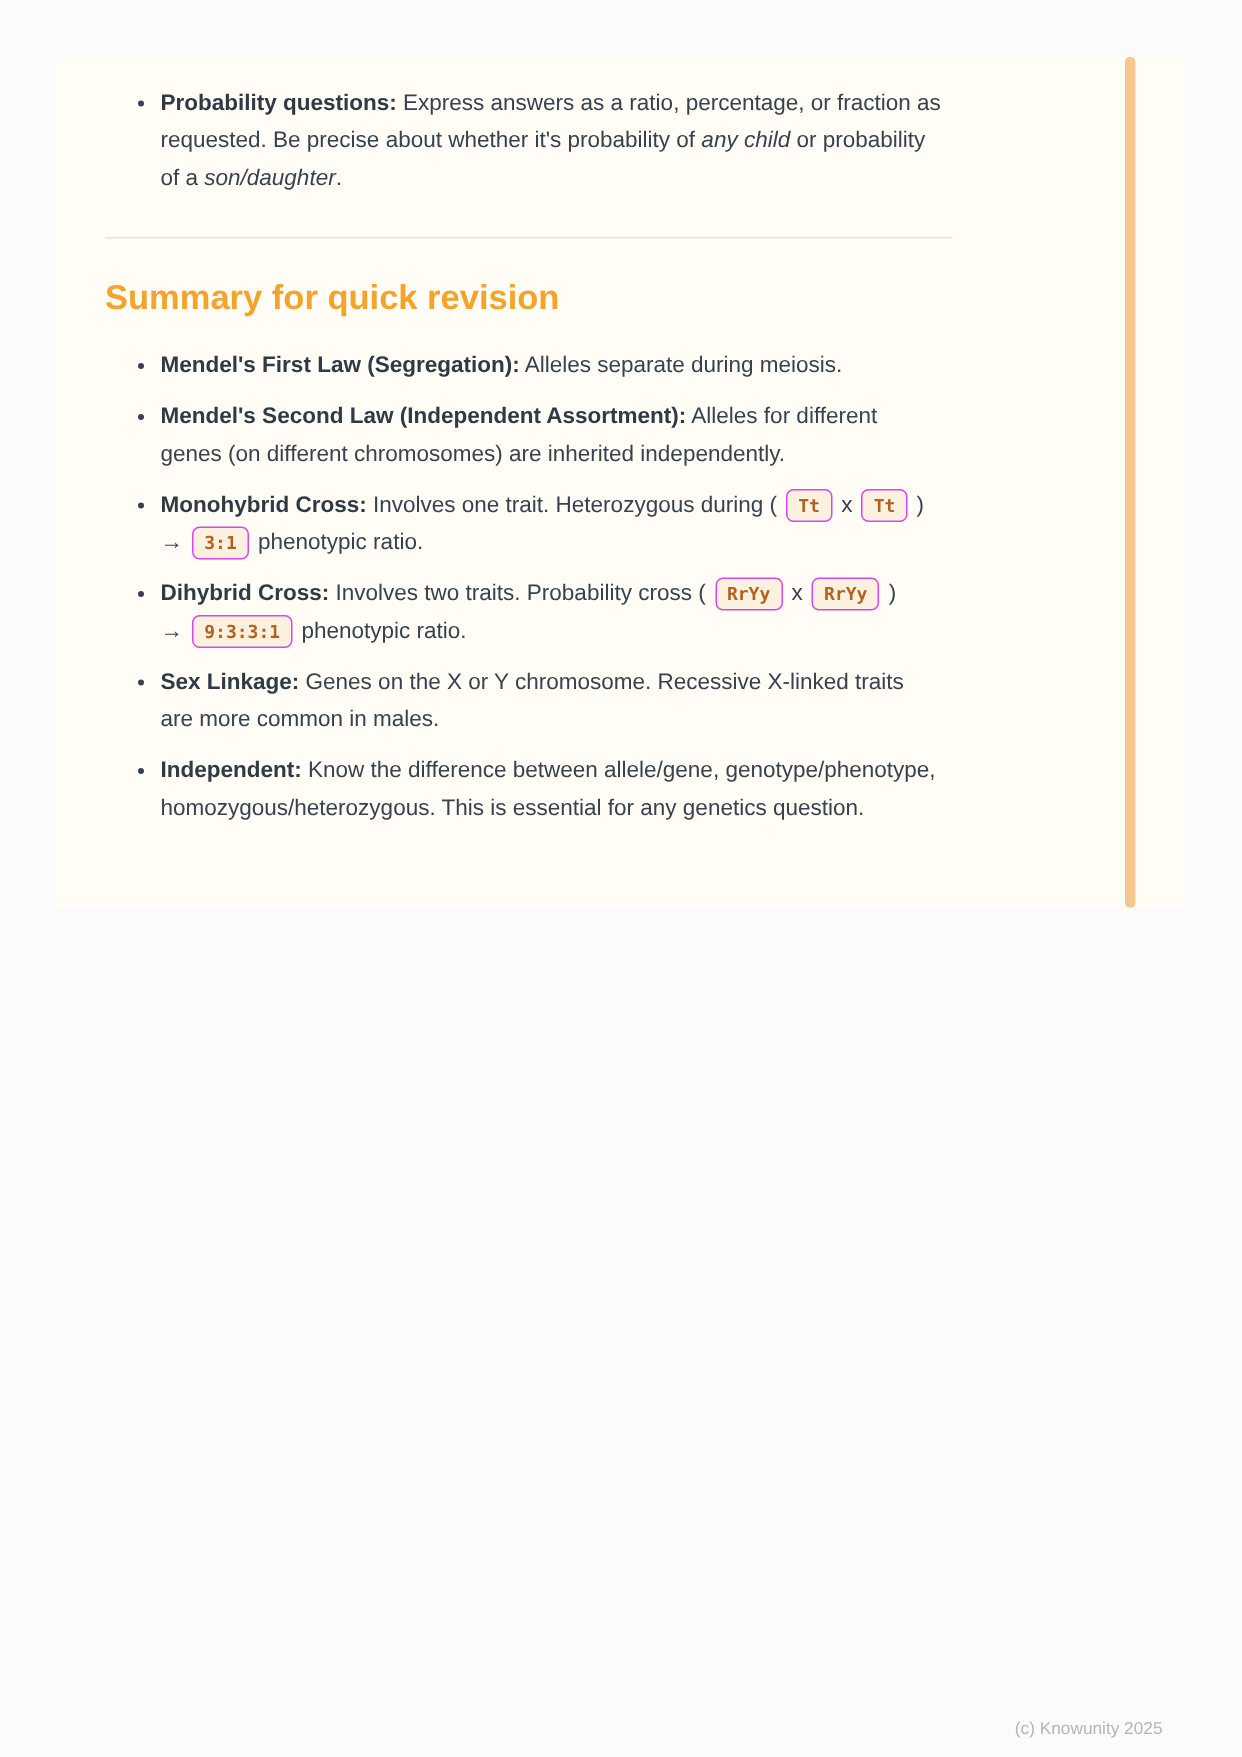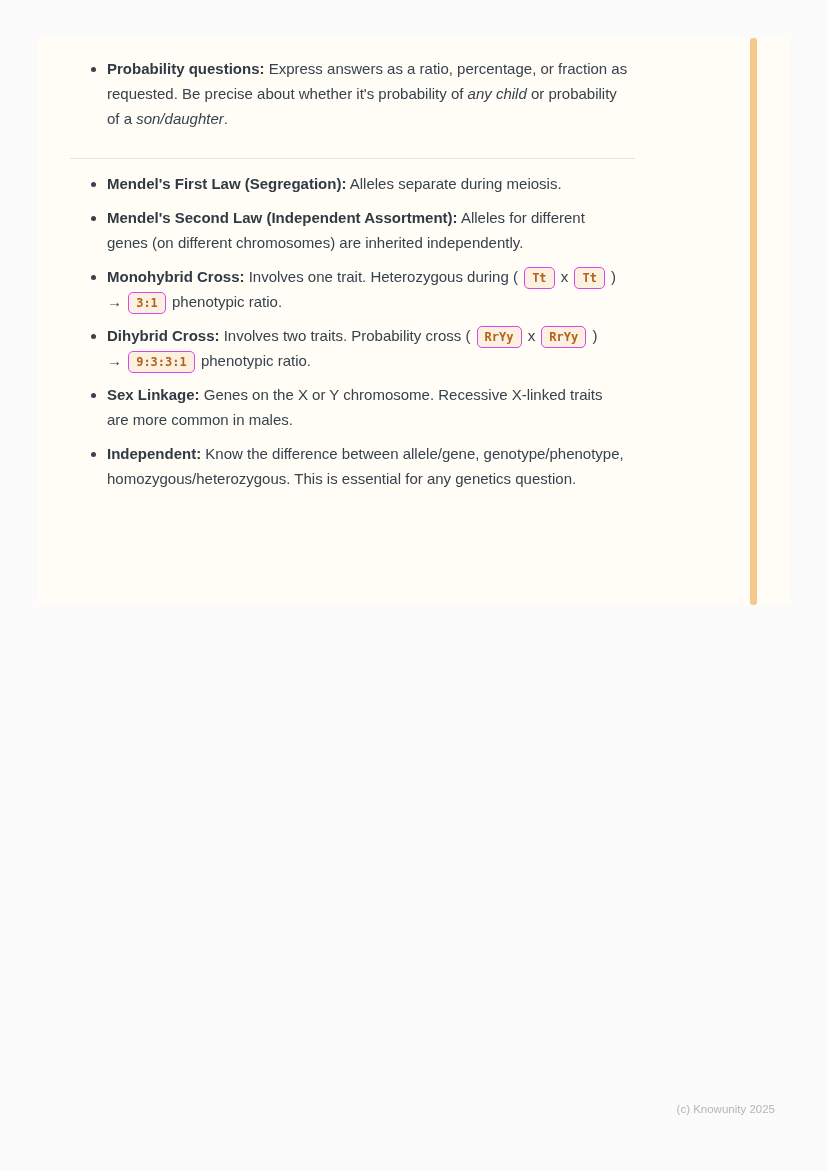--- a/index.html
+++ b/index.html
@@ -69,39 +69,40 @@
     border: 1px solid #d946ef;
     border-radius: 5px;
     padding: 2px 7px;
     margin: 0 2px;
     vertical-align: baseline;
     white-space: nowrap;
   }
   .footer {
     position: absolute;
     right: 53px;
-    top: 1102px;
+    top: 1146px;
     font-size: 11.5px;
     line-height: 14px;
     color: #b5b5b5;
   }
 </style>
 </head>
 <body>
 
 <div class="card">
   <div class="accent-bar"></div>
   <div class="content">
 
     <ul class="bullet-list top-list">
       <li><strong class="lead">Probability questions:</strong><span> Express answers as a ratio, percentage, or fraction as requested. Be precise about whether it's probability of </span><em class="it">any child</em><span> or probability of a </span><em class="it">son/daughter</em><span>.</span></li>
     </ul>
 
     <hr class="divider">
 
+    <h2 class="heading">Summary for quick revision</h2>
 
     <ul class="bullet-list">
 
       <li><strong class="lead">Mendel's First Law (Segregation):</strong><span> Alleles separate during meiosis.</span></li>
 
       <li><strong class="lead">Mendel's Second Law (Independent Assortment):</strong><span> Alleles for different genes (on different chromosomes) are inherited independently.</span></li>
 
       <li><strong class="lead">Monohybrid Cross:</strong><span> Involves one trait. Heterozygous during ( </span><code class="chip">Tt</code><span> x </span><code class="chip">Tt</code><span> )</span><br><span>→ </span><code class="chip">3:1</code><span> phenotypic ratio.</span></li>
 
       <li><strong class="lead">Dihybrid Cross:</strong><span> Involves two traits. Probability cross ( </span><code class="chip">RrYy</code><span> x </span><code class="chip">RrYy</code><span> )</span><br><span>→ </span><code class="chip">9:3:3:1</code><span> phenotypic ratio.</span></li>

